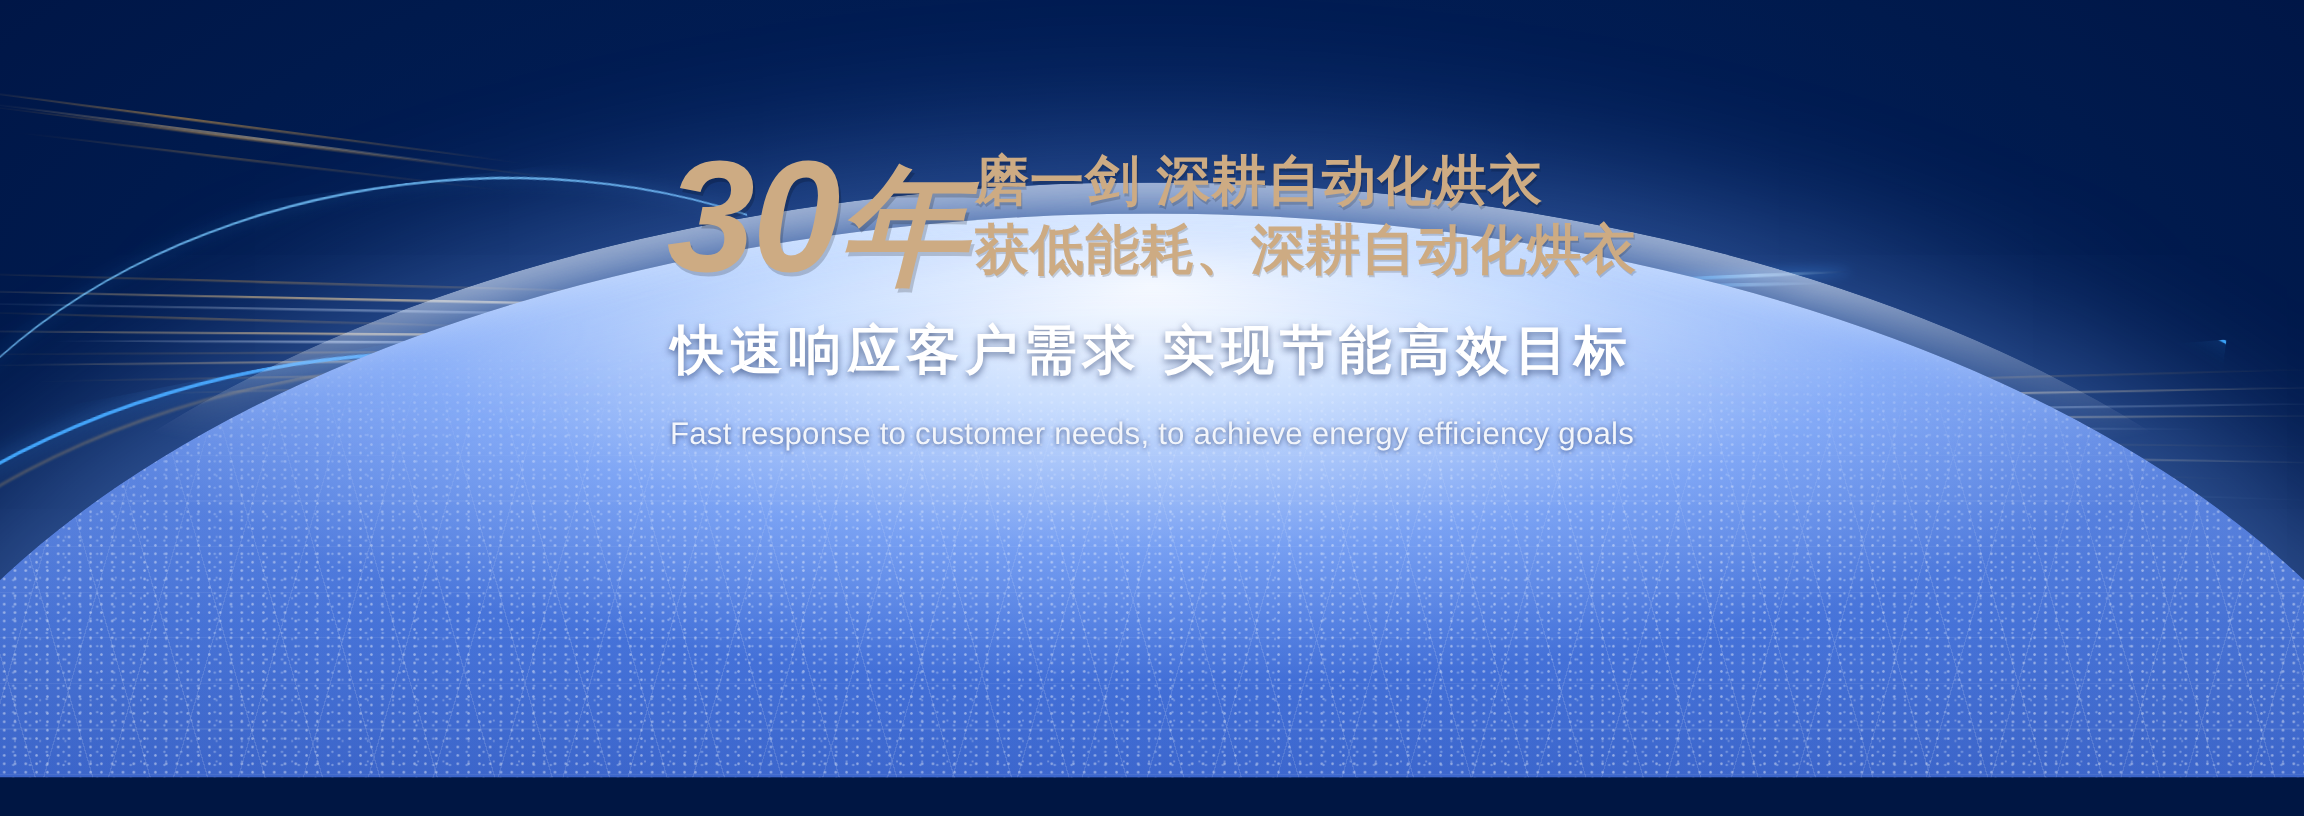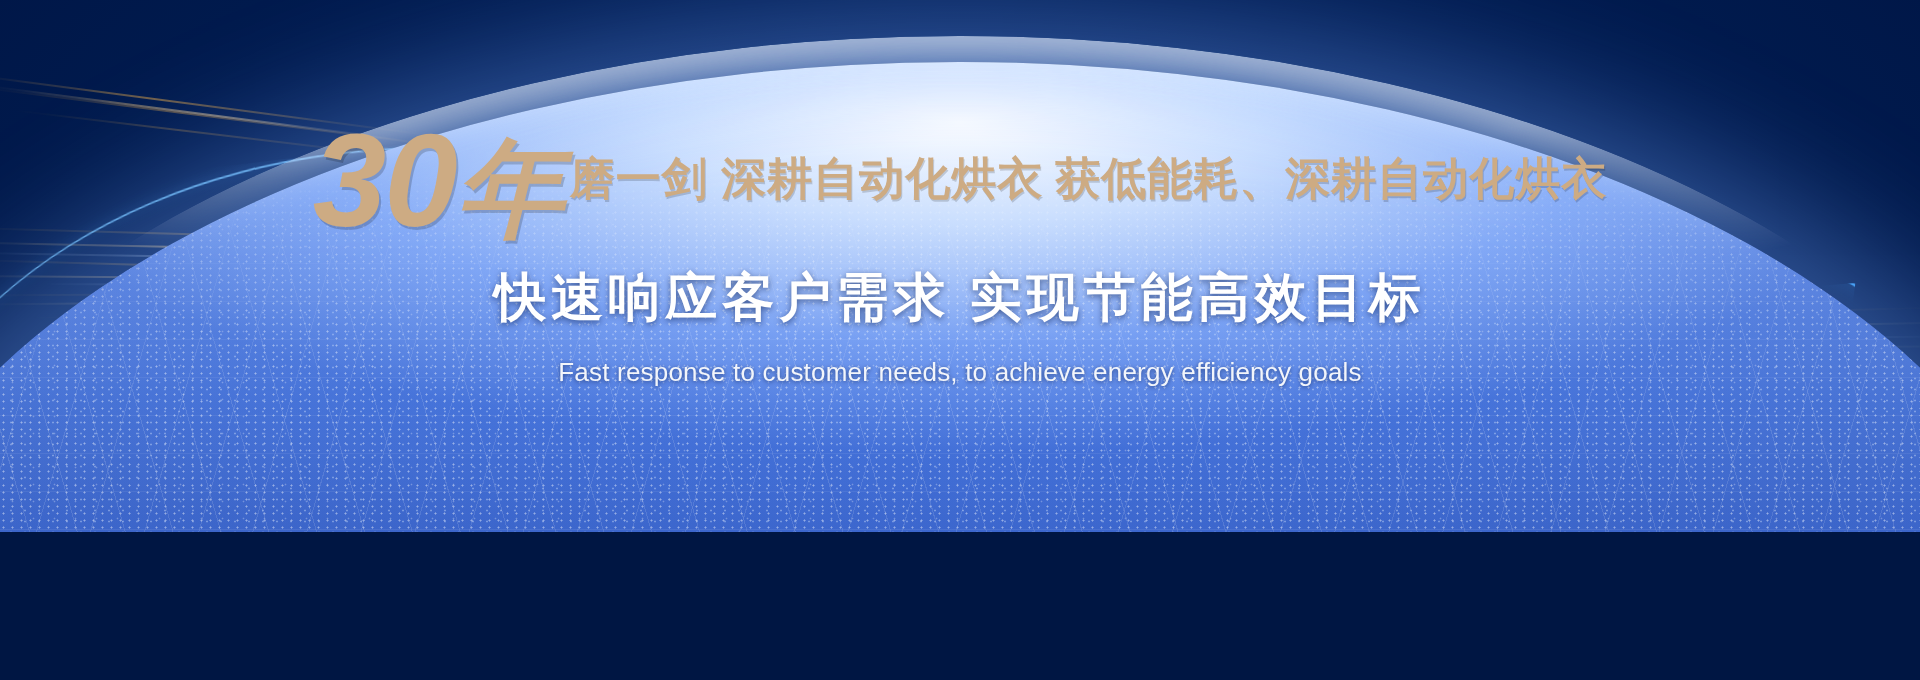--- a/index.html
+++ b/index.html
@@ -7,21 +7,21 @@
     padding: 0;
     background: #001643;
   }
   body {
     font-family: "Liberation Sans", sans-serif;
   }
 
   .banner {
     position: relative;
     width: 1920px;
-    height: 532px;
+    height: 648px;
     overflow: hidden;
     background: #001a4d;
     background-image:
       radial-gradient(ellipse 1100px 420px at 50% 118%, rgba(90,150,255,0.55) 0%, rgba(30,80,200,0.22) 45%, rgba(0,26,77,0) 72%),
       radial-gradient(ellipse 1500px 700px at 50% 50%, #032365 0%, #001a4d 60%, #001240 100%);
   }
 
   
   .earth-wrap {
     position: absolute;
@@ -165,39 +165,39 @@
     white-space: nowrap;
     transform: translateY(2px);
   }
   .years .unit {
     font-size: 108px;
     letter-spacing: 0px;
   }
 
   .slogan-stack {
     display: flex;
-    flex-direction: row;
+    flex-direction: column;
     justify-content: flex-start;
     gap: 12px;
     margin-left: 6px;
   }
   .slogan-line {
     font-size: 45px;
     font-weight: 700;
     line-height: 1.0;
     color: #cdab83;
     letter-spacing: 1px;
     white-space: nowrap;
     text-align: left;
     text-shadow: 1px 2px 0 rgba(0,0,0,0.16);
   }
 
   .subhead {
     margin-top: 24px;
-    font-size: 52px;
+    font-size: 44px;
     font-weight: 700;
     color: #ffffff;
     letter-spacing: 5px;
     white-space: nowrap;
     text-shadow: 0 2px 6px rgba(0,20,70,0.55);
   }
 
   .eng {
     margin-top: 24px;
     font-size: 26px;

